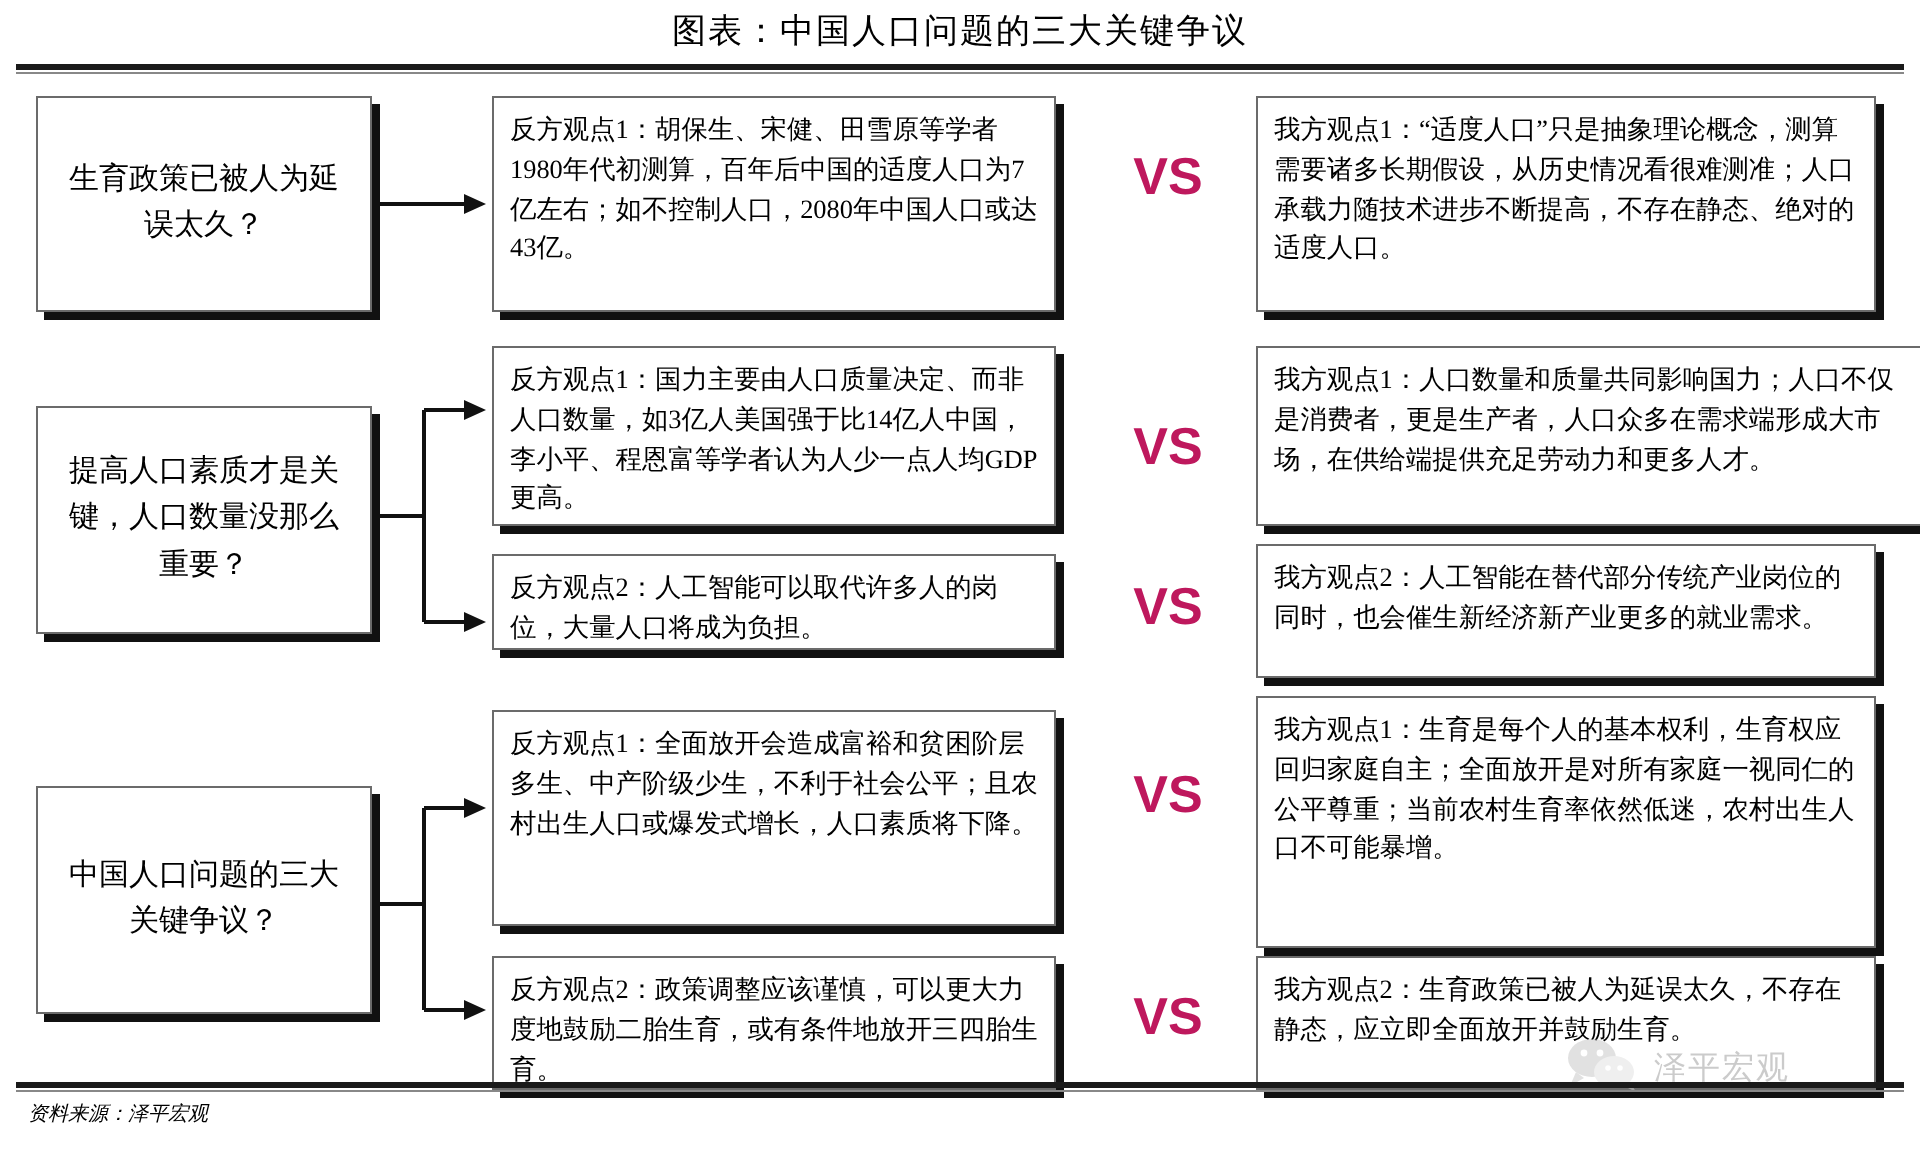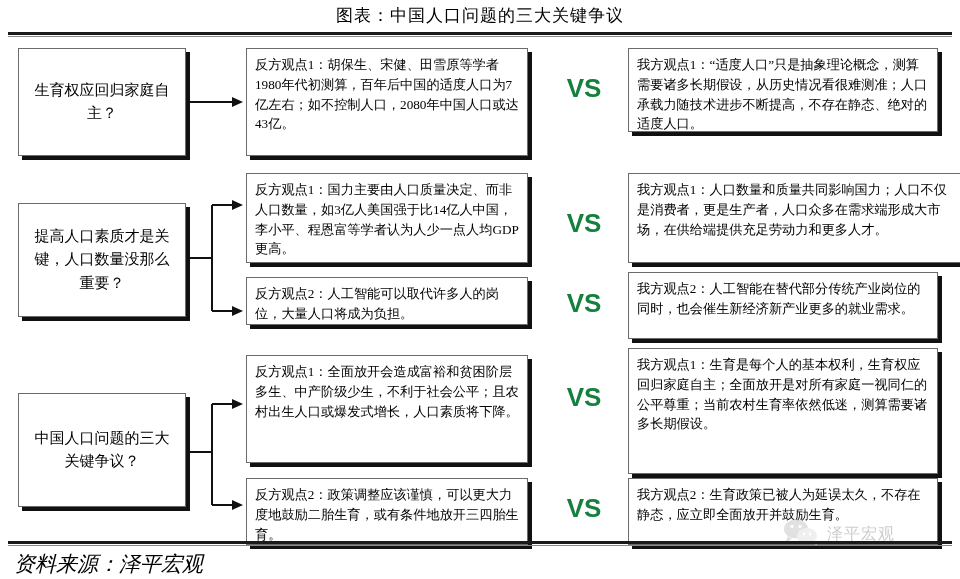--- a/index.html
+++ b/index.html
@@ -34,21 +34,21 @@
   .footer-rule{
     position:absolute;left:8px;top:541px;width:944px;height:3px;
     background:#1a1a1a;
   }
   .footer-rule2{
     position:absolute;left:8px;top:545px;width:944px;height:1px;
     background:#888;
   }
   .source{
     position:absolute;left:14px;top:550px;
-    font-size:21px;
+    font-size:10px;
     font-style:italic;
     font-family:"Liberation Serif","DejaVu Serif",serif;
   }
 
   
   .box{
     position:absolute;
     background:#fff;
     border:1px solid #6b6b6b;
     box-sizing:border-box;
@@ -72,21 +72,21 @@
     text-align:left;
     letter-spacing:0px;
   }
 
   
   .vs{
     position:absolute;
     font-family:"Liberation Sans","DejaVu Sans",sans-serif;
     font-weight:bold;
     font-size:26px;
-    color:#15803d;
+    color:#be185d;
     text-align:center;
     width:48px;
   }
 
   
   .conn{position:absolute;}
   .conn svg{display:block;}
 
   
   .watermark{
@@ -106,21 +106,21 @@
 </head>
 <body>
 
 <div class="page">
 
   <div class="title">图表：中国人口问题的三大关键争议</div>
   <div class="title-rule"></div>
   <div class="title-rule2"></div>
 
   <div class="box q-box" style="left:18px;top:48px;width:168px;height:108px;">
-    <span>生育权应回归家庭自主？</span>
+    <span>生育政策已被人为延误太久？</span>
   </div>
 
   <div class="box q-box" style="left:18px;top:203px;width:168px;height:114px;">
     <span>提高人口素质才是关键，人口数量没那么重要？</span>
   </div>
 
   <div class="box q-box" style="left:18px;top:393px;width:168px;height:114px;">
     <span>中国人口问题的三大关键争议？</span>
   </div>
 
@@ -150,21 +150,21 @@
       <polygon points="46,14 57,19 46,24" fill="#111"></polygon>
       <line x1="26" y1="120" x2="46" y2="120" stroke="#111" stroke-width="2"></line>
       <polygon points="46,115 57,120 46,125" fill="#111"></polygon>
     </svg>
   </div>
 
   <div class="box arg-box" style="left:246px;top:48px;width:282px;height:108px;">
     <span>反方观点1：胡保生、宋健、田雪原等学者1980年代初测算，百年后中国的适度人口为7亿左右；如不控制人口，2080年中国人口或达43亿。</span>
   </div>
   <div class="vs" style="left:560px;top:73px;">VS</div>
-  <div class="box arg-box" style="left:628px;top:48px;width:310px;height:84px;">
+  <div class="box arg-box" style="left:628px;top:48px;width:310px;height:108px;">
     <span>我方观点1：“适度人口”只是抽象理论概念，测算需要诸多长期假设，从历史情况看很难测准；人口承载力随技术进步不断提高，不存在静态、绝对的适度人口。</span>
   </div>
 
   <div class="box arg-box" style="left:246px;top:173px;width:282px;height:90px;">
     <span>反方观点1：国力主要由人口质量决定、而非人口数量，如3亿人美国强于比14亿人中国，李小平、程恩富等学者认为人少一点人均GDP更高。</span>
   </div>
   <div class="vs" style="left:560px;top:208px;">VS</div>
   <div class="box arg-box" style="left:628px;top:173px;width:335px;height:90px;">
     <span>我方观点1：人口数量和质量共同影响国力；人口不仅是消费者，更是生产者，人口众多在需求端形成大市场，在供给端提供充足劳动力和更多人才。</span>
   </div>
@@ -175,21 +175,21 @@
   <div class="vs" style="left:560px;top:288px;">VS</div>
   <div class="box arg-box" style="left:628px;top:272px;width:310px;height:67px;">
     <span>我方观点2：人工智能在替代部分传统产业岗位的同时，也会催生新经济新产业更多的就业需求。</span>
   </div>
 
   <div class="box arg-box" style="left:246px;top:355px;width:282px;height:108px;">
     <span>反方观点1：全面放开会造成富裕和贫困阶层多生、中产阶级少生，不利于社会公平；且农村出生人口或爆发式增长，人口素质将下降。</span>
   </div>
   <div class="vs" style="left:560px;top:382px;">VS</div>
   <div class="box arg-box" style="left:628px;top:348px;width:310px;height:126px;">
-    <span>我方观点1：生育是每个人的基本权利，生育权应回归家庭自主；全面放开是对所有家庭一视同仁的公平尊重；当前农村生育率依然低迷，测算需要诸多长期假设。</span>
+    <span>我方观点1：生育是每个人的基本权利，生育权应回归家庭自主；全面放开是对所有家庭一视同仁的公平尊重；当前农村生育率依然低迷，农村出生人口不可能暴增。</span>
   </div>
 
   <div class="box arg-box" style="left:246px;top:478px;width:282px;height:67px;">
     <span>反方观点2：政策调整应该谨慎，可以更大力度地鼓励二胎生育，或有条件地放开三四胎生育。</span>
   </div>
   <div class="vs" style="left:560px;top:493px;">VS</div>
   <div class="box arg-box" style="left:628px;top:478px;width:310px;height:67px;">
     <span>我方观点2：生育政策已被人为延误太久，不存在静态，应立即全面放开并鼓励生育。</span>
   </div>
 

